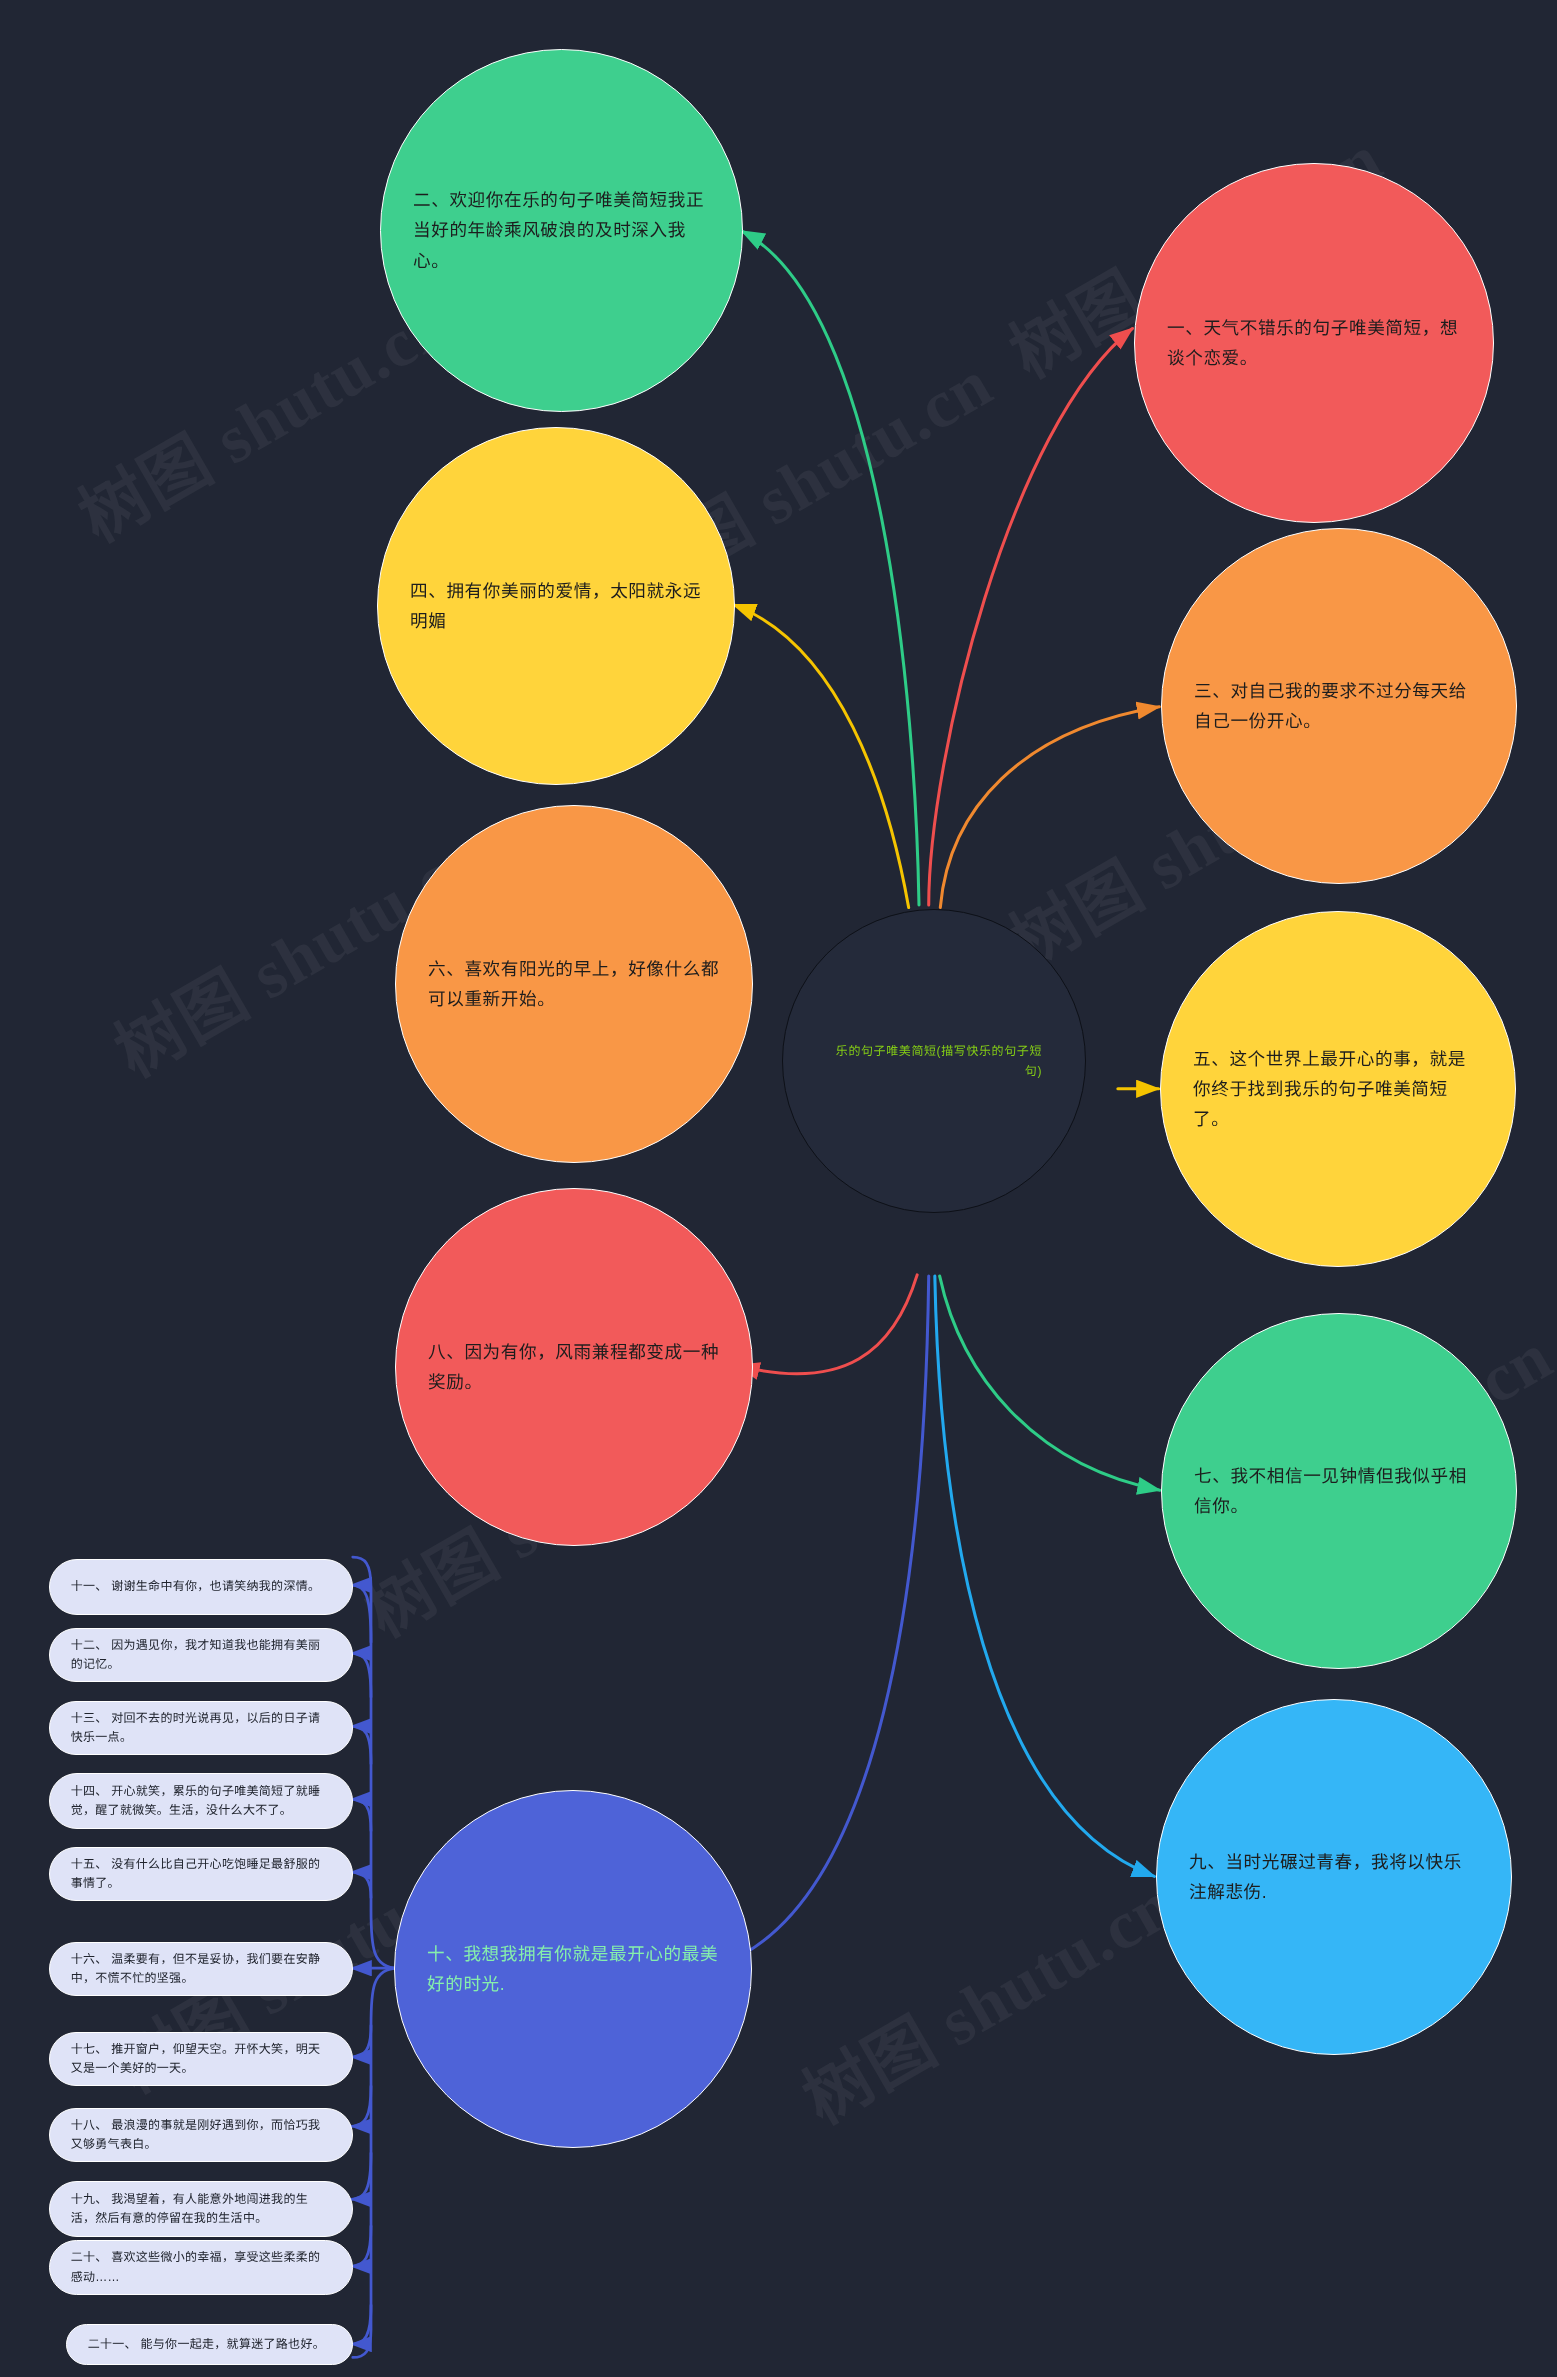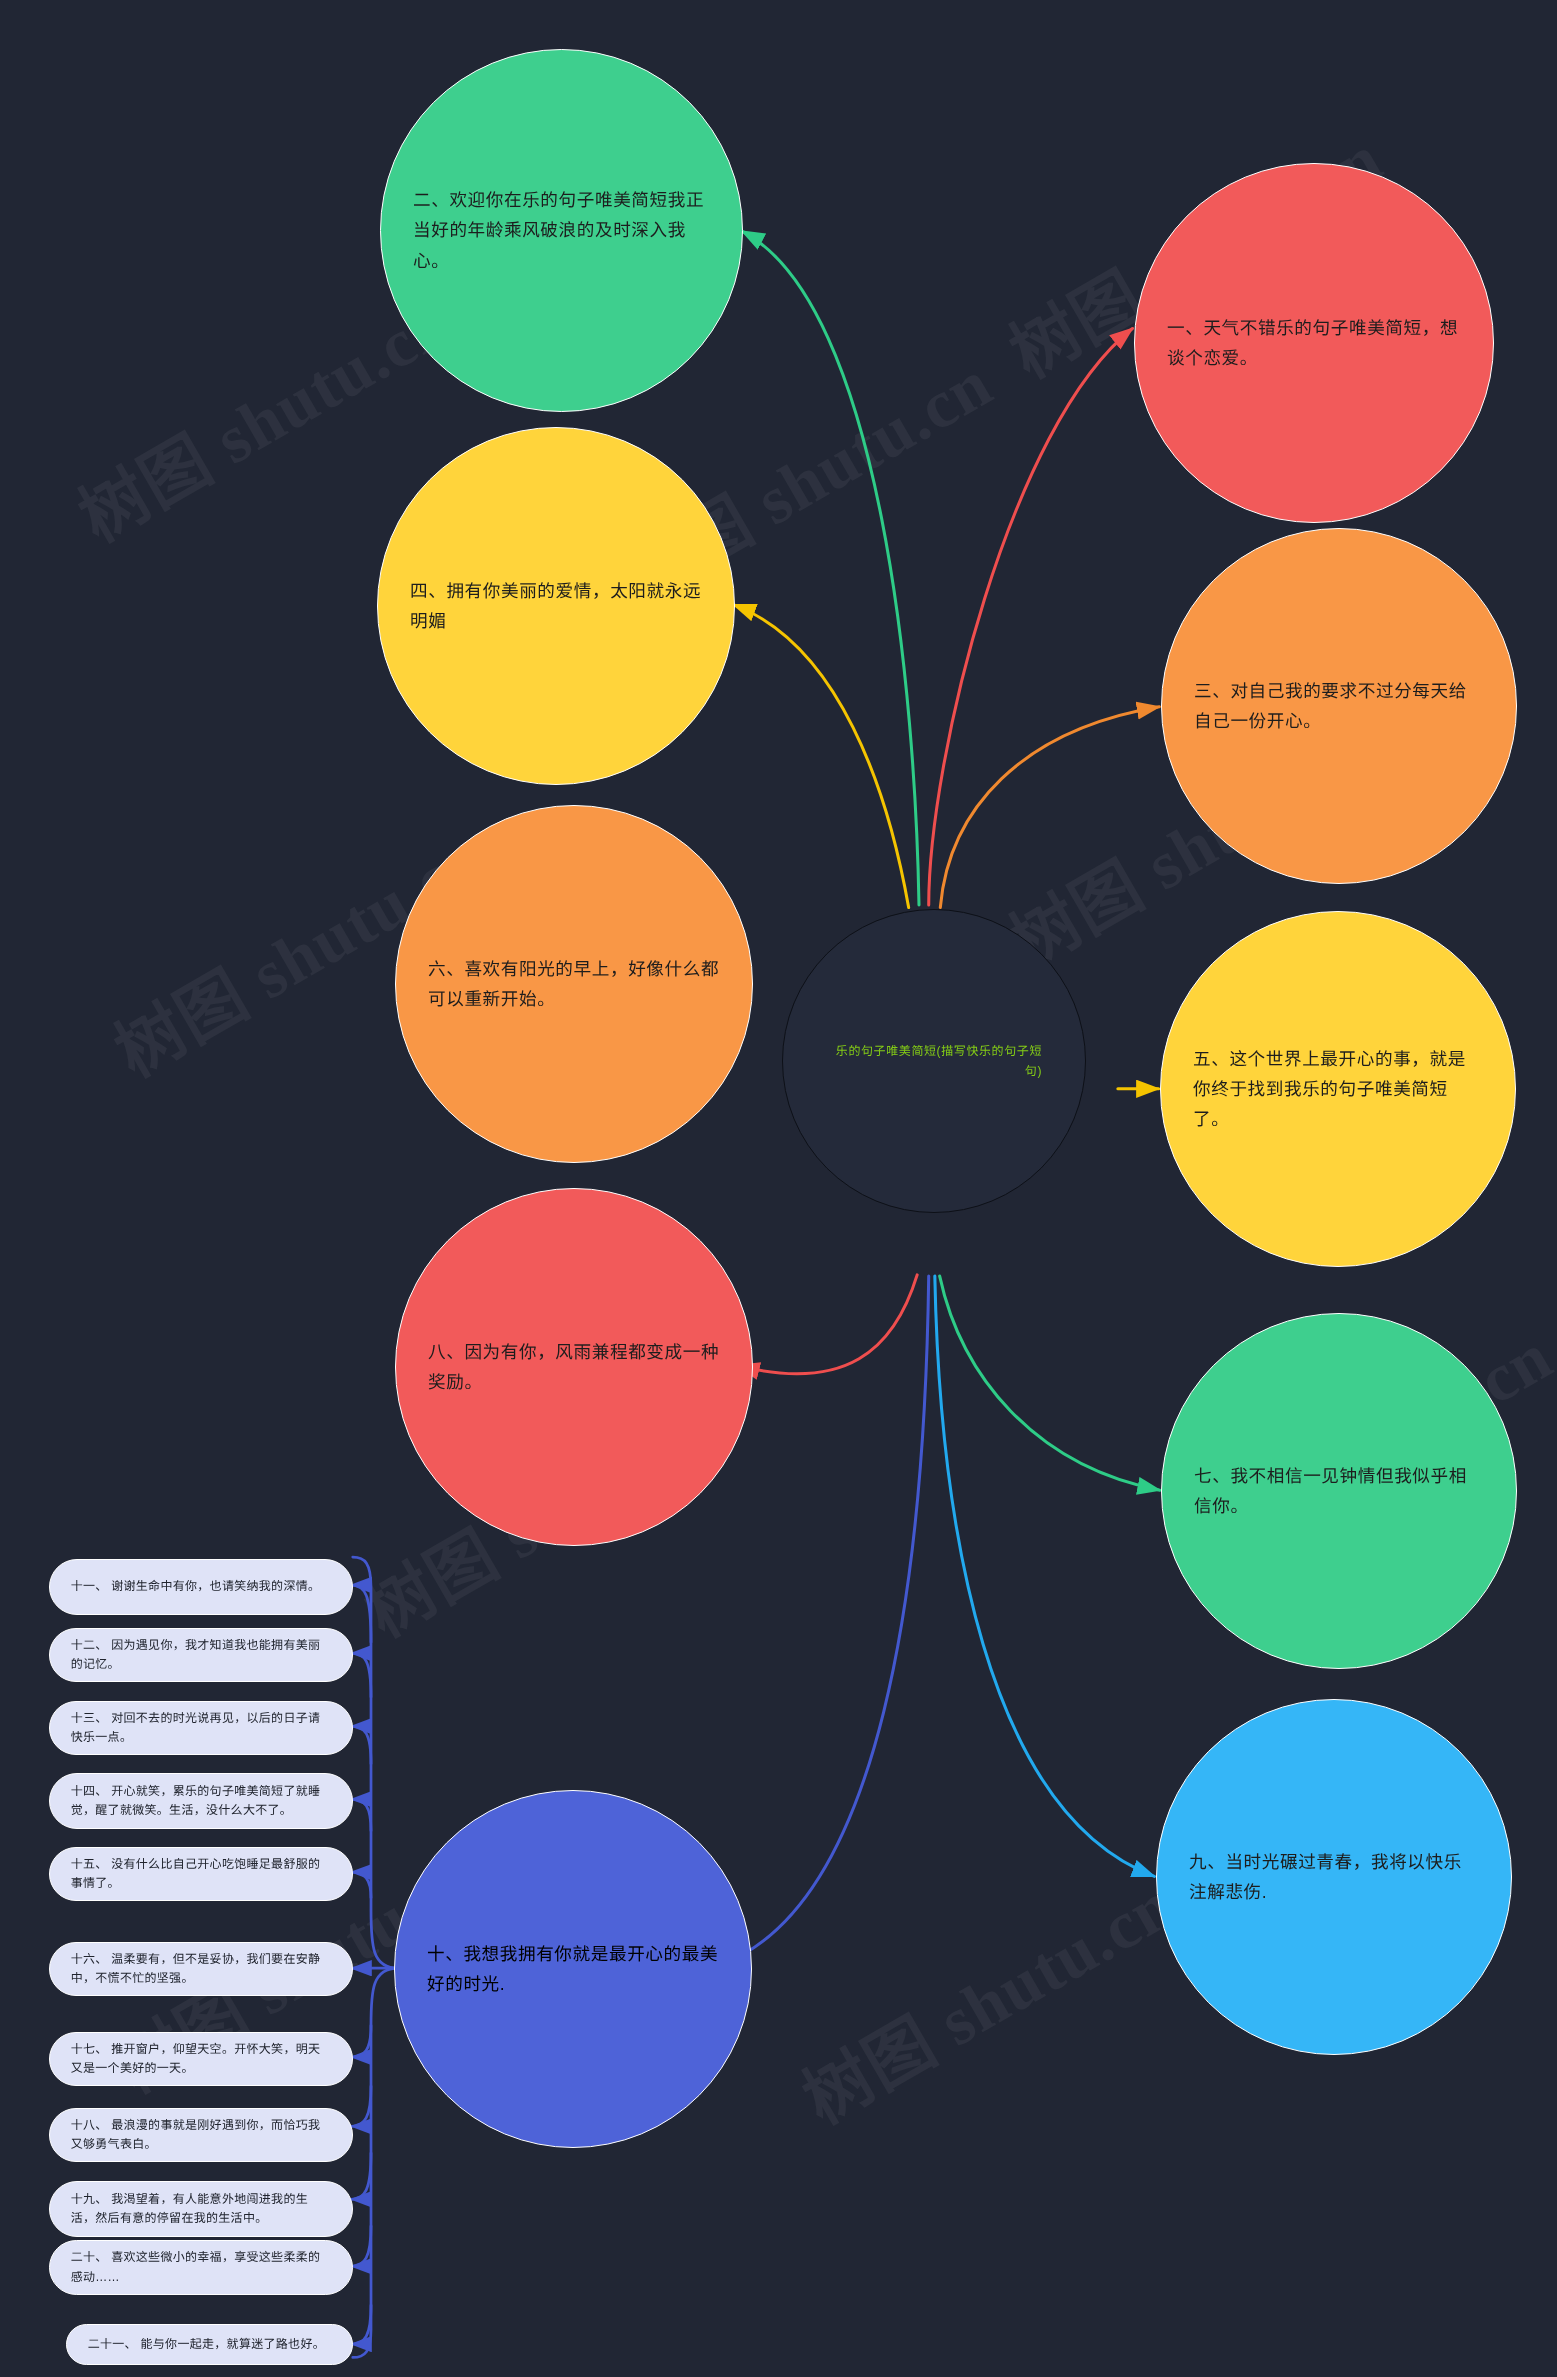--- a/index.html
+++ b/index.html
@@ -84,21 +84,21 @@
     display:flex;
     align-items:center;
   }
   .pill .txt{
     padding:0 20.7px;
     font-size:12px;
     line-height:1.62;
     color:#20242e;
     letter-spacing:0.3px;
   }
-  .white-txt .txt{color:#000000;}
+  .white-txt .txt{color:#86efac;}
 </style>
 </head>
 <body>
 
 <div id="stage">
 
   <div class="wm" style="left:55px;  top:365px;">树图 shutu.cn</div>
   <div class="wm" style="left:986px;top:201px;">树图 shutu.cn</div>
   <div class="wm" style="left:91px; top:900px;">树图 shutu.cn</div>
   <div class="wm" style="left:986px;top:791px;">树图 shutu.cn</div>

